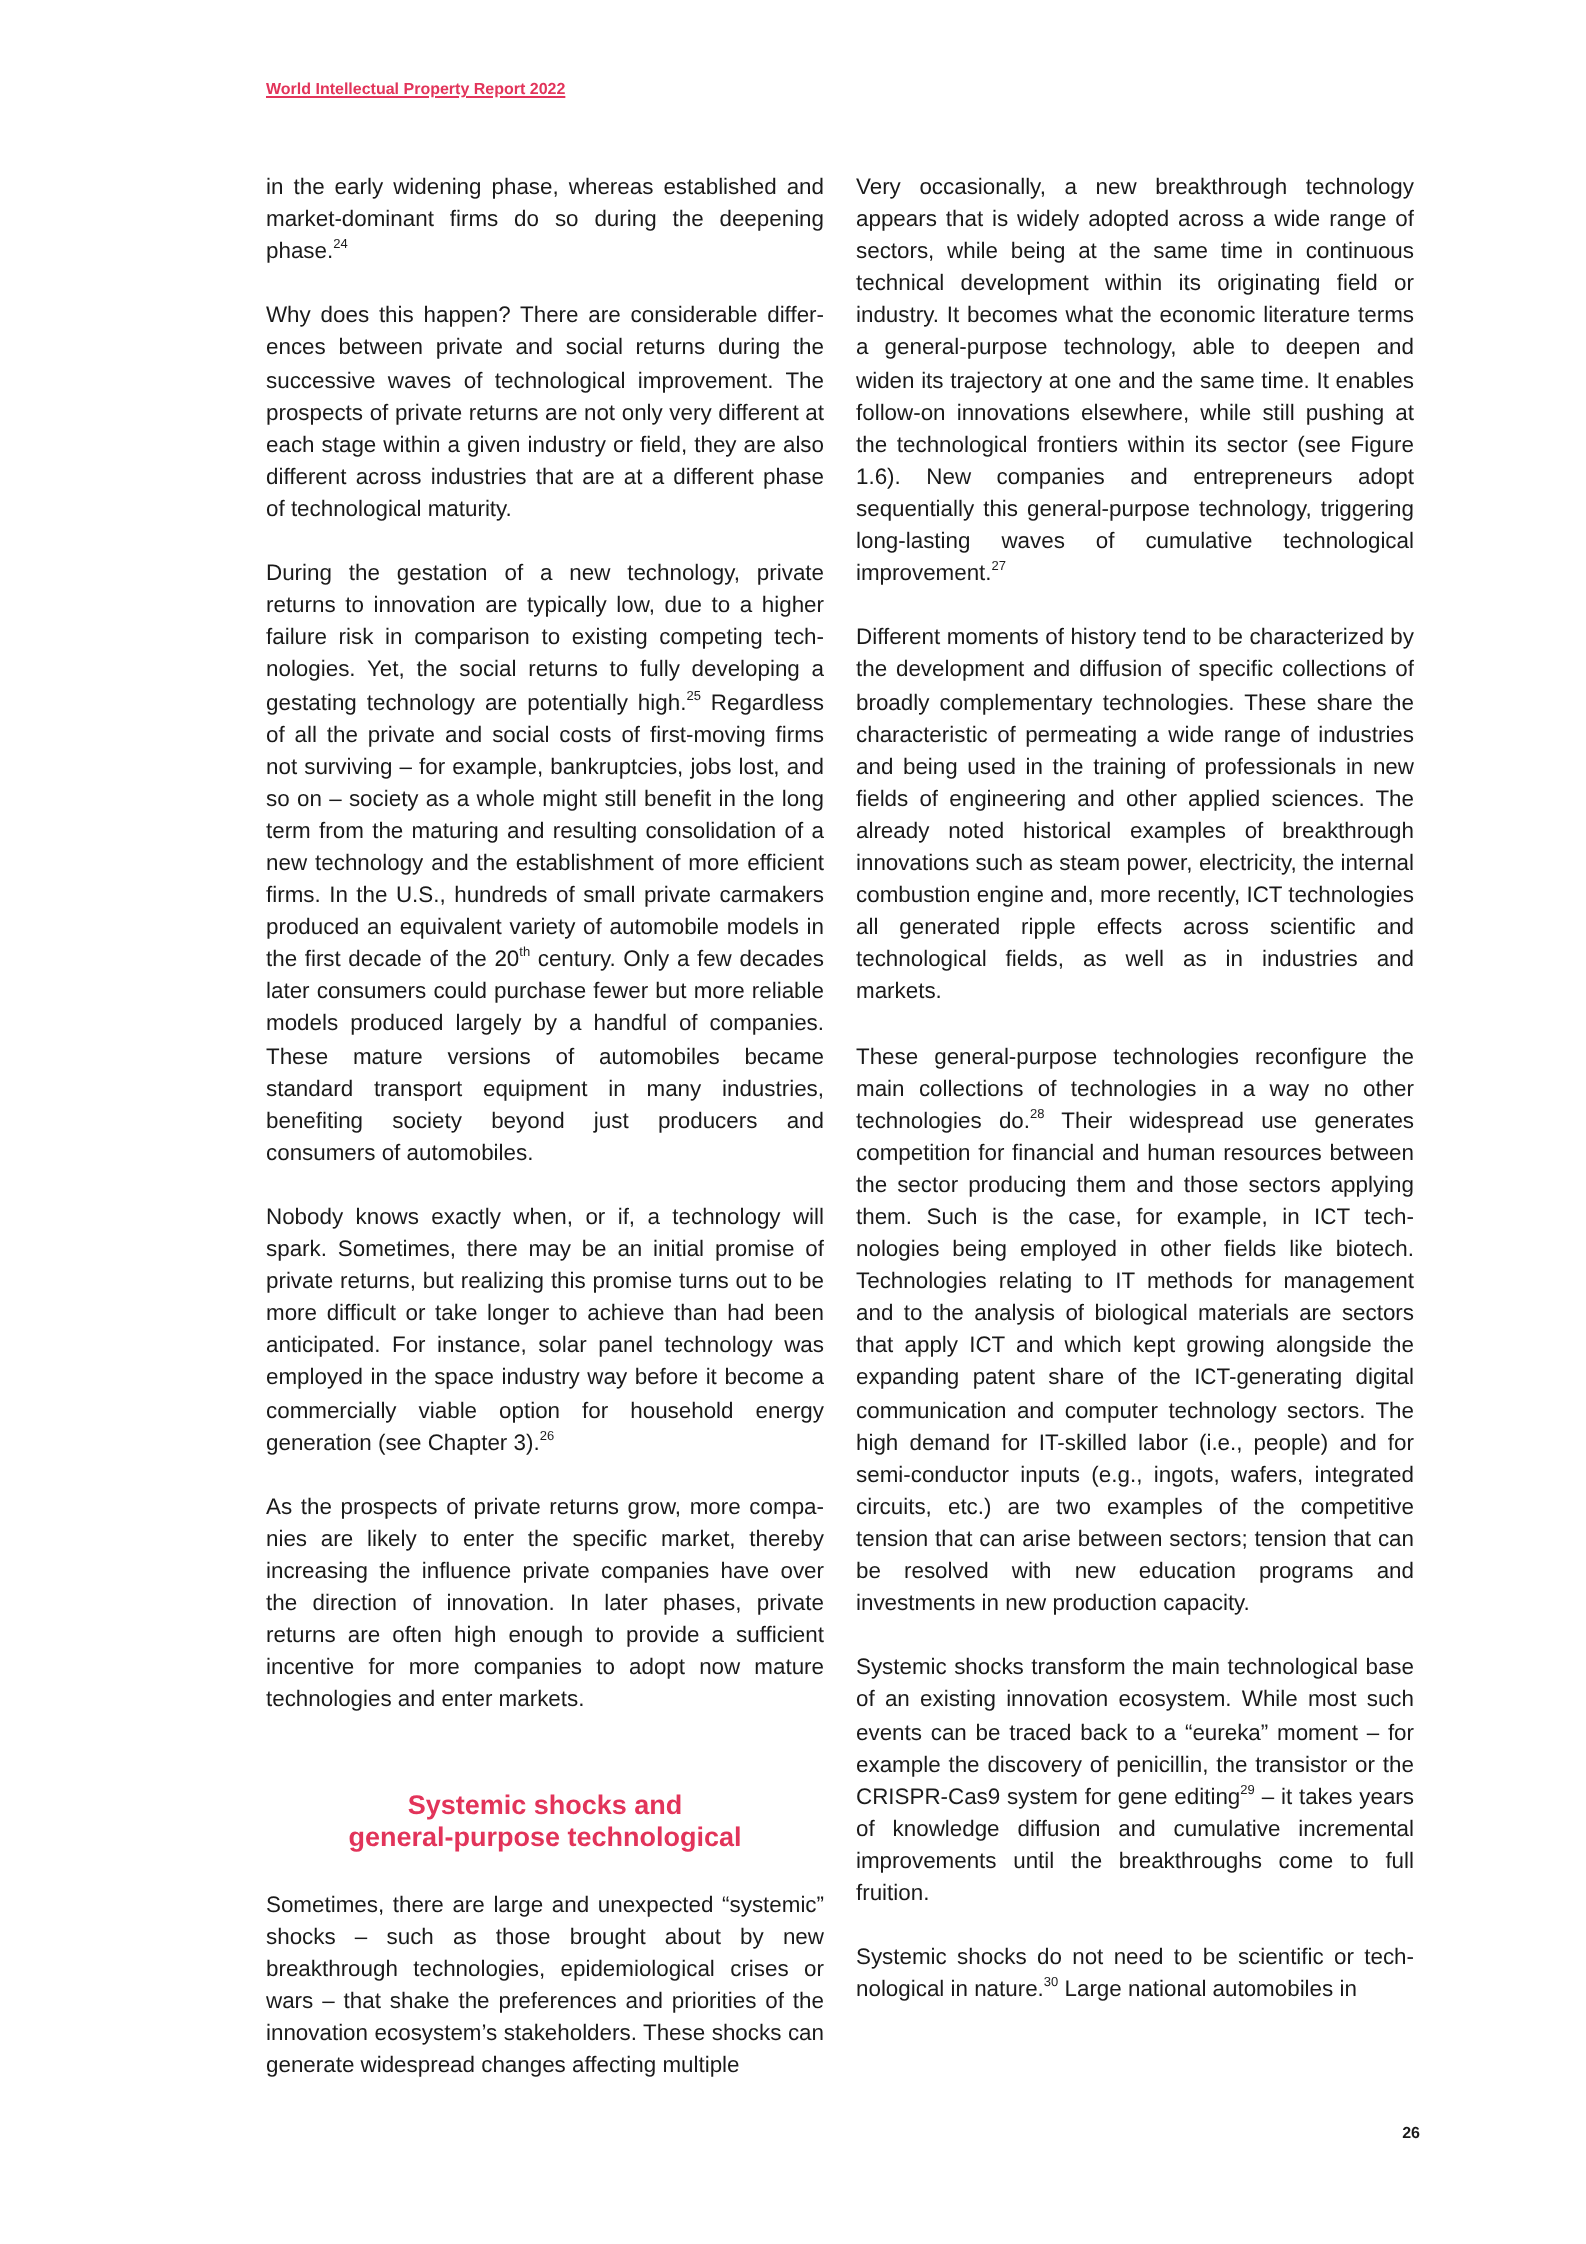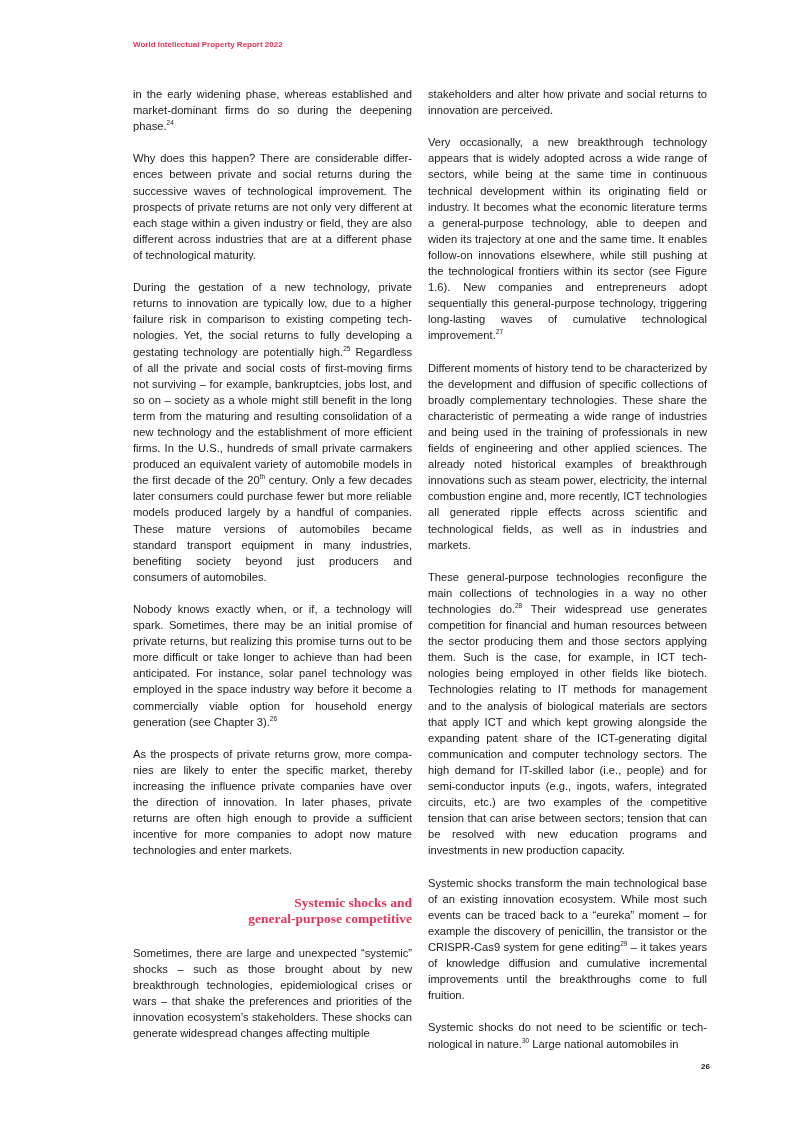--- a/index.html
+++ b/index.html
@@ -1,53 +1,52 @@
 <!DOCTYPE html>
 <html><head>
 <meta charset="utf-8">
 <style>
   html, body { margin: 0; padding: 0; background: #ffffff; }
   body { width: 793px; height: 1122px; position: relative; overflow: hidden;
          font-family: "Liberation Sans", sans-serif; color: #1a1a1a; }
   .running-header { position: absolute; left: 133px; top: 40px; font-size: 8px;
-         font-weight: bold; color: #e2345a; letter-spacing: 0; }
+         font-weight: bold; color: #e2345a; letter-spacing: 0; text-decoration: underline; }
   .column { position: absolute; top: 86px; width: 279px; font-size: 11.2px;
          line-height: 16.1px; text-align: justify; }
   .col-left { left: 133px; }
   .col-right { left: 428px; }
   .column p { margin: 0 0 16.1px 0; hyphens: manual; }
   sup { font-size: 6.5px; line-height: 0; vertical-align: 5px; }
   .section-heading { color: #e2345a; font-weight: bold; font-size: 13.5px;
-         line-height: 16.5px; margin: 36px 0 17px 0; text-align: right; font-family: Liberation Serif, serif; }
+         line-height: 16.5px; margin: 36px 0 17px 0; text-align: center; }
   .page-number { position: absolute; left: 668px; top: 1062px; font-size: 8px;
          font-weight: bold; width: 42px; text-align: right; }
 </style>
 </head>
 <body>
 
 <div class="running-header">World Intellectual Property Report 2022</div>
 
 <div class="column col-left">
   <p><span>in the early widening phase, whereas established and market-dominant firms do so during the deepen­ing phase.</span><sup>24</sup></p>
 
   <p><span>Why does this happen? There are considerable differ­ences between private and social returns during the successive waves of technological improvement. The prospects of private returns are not only very different at each stage within a given industry or field, they are also different across industries that are at a different phase of technological maturity.</span></p>
 
   <p><span>During the gestation of a new technology, private returns to innovation are typically low, due to a higher failure risk in comparison to existing competing tech­nologies. Yet, the social returns to fully developing a gestating technology are potentially high.</span><sup>25</sup><span> Regardless of all the private and social costs of first-moving firms not surviving – for example, bankruptcies, jobs lost, and so on – society as a whole might still benefit in the long term from the maturing and resulting consolidation of a new technology and the establish­ment of more efficient firms. In the U.S., hundreds of small private carmakers produced an equivalent variety of automobile models in the first decade of the 20</span><sup>th</sup><span> century. Only a few decades later consum­ers could purchase fewer but more reliable models produced largely by a handful of companies. These mature versions of automobiles became standard transport equipment in many industries, benefit­ing society beyond just producers and consumers of automobiles.</span></p>
 
   <p><span>Nobody knows exactly when, or if, a technology will spark. Sometimes, there may be an initial promise of private returns, but realizing this promise turns out to be more difficult or take longer to achieve than had been anticipated. For instance, solar panel technology was employed in the space industry way before it become a commercially viable option for household energy generation (see Chapter 3).</span><sup>26</sup></p>
 
   <p><span>As the prospects of private returns grow, more compa­nies are likely to enter the specific market, thereby increasing the influence private companies have over the direction of innovation. In later phases, private returns are often high enough to provide a sufficient incentive for more companies to adopt now mature technologies and enter markets.</span></p>
 
-  <h2 class="section-heading"><span>Systemic shocks and</span><br><span>general-purpose competitive</span></h2>
+  <h2 class="section-heading"><span>Systemic shocks and</span><br><span>general-purpose technological</span></h2>
 
   <p><span>Sometimes, there are large and unexpected “system­ic” shocks – such as those brought about by new breakthrough technologies, epidemiological crises or wars – that shake the preferences and priorities of the innovation ecosystem’s stakeholders. These shocks can generate widespread changes affecting multiple</span></p>
 </div>
 
 <div class="column col-right">
-  <p><span>stakeholders and alter how private and social returns to innovation are perceived.</span></p>
 
   <p><span>Very occasionally, a new breakthrough technology appears that is widely adopted across a wide range of sectors, while being at the same time in continu­ous technical development within its originating field or industry. It becomes what the economic literature terms a general-purpose technology, able to deepen and widen its trajectory at one and the same time. It enables follow-on innovations elsewhere, while still pushing at the technological frontiers within its sector (see Figure 1.6). New companies and entrepreneurs adopt sequentially this general-purpose technology, triggering long-lasting waves of cumulative technologi­cal improvement.</span><sup>27</sup></p>
 
   <p><span>Different moments of history tend to be character­ized by the development and diffusion of specific collections of broadly complementary technologies. These share the characteristic of permeating a wide range of industries and being used in the training of professionals in new fields of engineering and other applied sciences. The already noted historical exam­ples of breakthrough innovations such as steam power, electricity, the internal combustion engine and, more recently, ICT technologies all generated ripple effects across scientific and technological fields, as well as in industries and markets.</span></p>
 
   <p><span>These general-purpose technologies reconfigure the main collections of technologies in a way no other technologies do.</span><sup>28</sup><span> Their widespread use generates competition for financial and human resources between the sector producing them and those sectors apply­ing them. Such is the case, for example, in ICT tech­nologies being employed in other fields like biotech. Technologies relating to IT methods for management and to the analysis of biological materials are sectors that apply ICT and which kept growing alongside the expanding patent share of the ICT-generating digital communication and computer technology sectors. The high demand for IT-skilled labor (i.e., people) and for semi-conductor inputs (e.g., ingots, wafers, integrated circuits, etc.) are two examples of the competitive tension that can arise between sectors; tension that can be resolved with new education programs and investments in new production capacity.</span></p>
 
   <p><span>Systemic shocks transform the main technological base of an existing innovation ecosystem. While most such events can be traced back to a “eureka” moment – for example the discovery of penicillin, the transis­tor or the CRISPR-Cas9 system for gene editing</span><sup>29</sup><span> – it takes years of knowledge diffusion and cumulative incremental improvements until the breakthroughs come to full fruition.</span></p>
 
   <p><span>Systemic shocks do not need to be scientific or tech­nological in nature.</span><sup>30</sup><span> Large national automobiles in</span></p>

